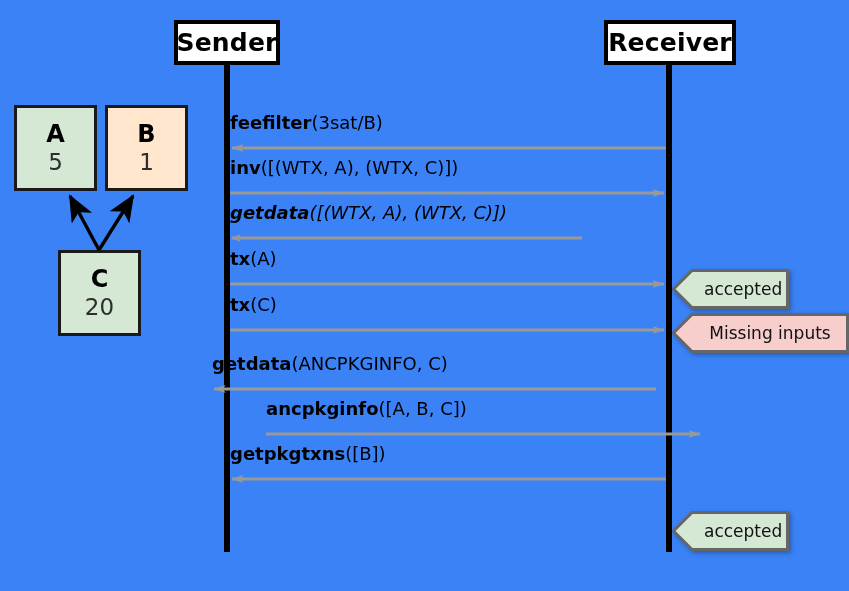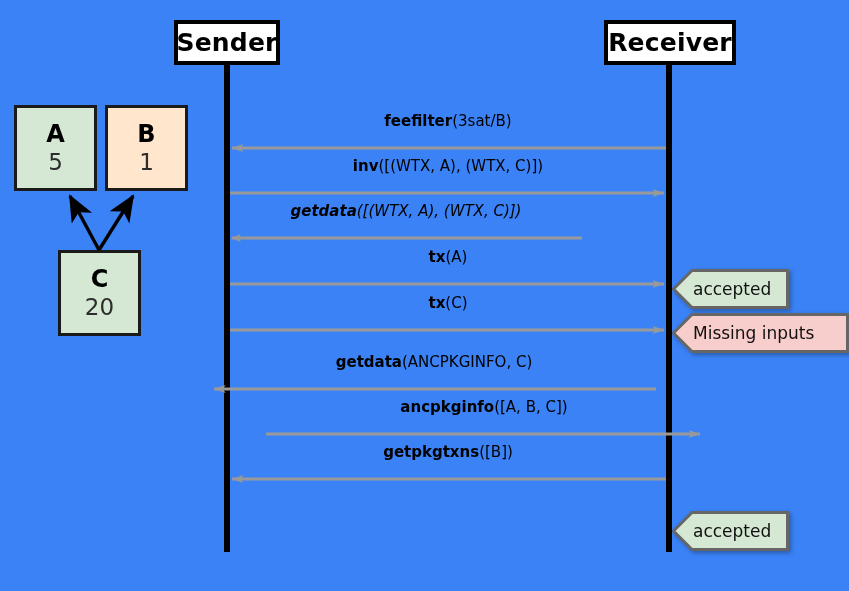--- a/index.html
+++ b/index.html
@@ -66,22 +66,22 @@
   
   .msg {
     position: absolute;
     height: 44px;
   }
   .msg-label {
     position: absolute;
     left: 0;
     right: 0;
     top: 0;
-    text-align: center;
-    font-size: 15px;
+    text-align: left;
+    font-size: 18px;
     color: #000000;
     white-space: nowrap;
   }
   .msg-label b {
     font-weight: bold;
   }
   .msg-arrow {
     position: absolute;
     left: 0;
     right: 0;
@@ -93,21 +93,21 @@
     width: 100%;
     height: 16px;
     overflow: visible;
   }
 
   
   .badge {
     position: absolute;
     display: flex;
     align-items: center;
-    padding-left: 21px;
+    padding-left: 32px;
     padding-right: 13px;
     box-sizing: border-box;
     font-size: 17px;
     color: #111111;
     white-space: nowrap;
     filter: drop-shadow(2px 2px 2px rgba(0,0,0,0.30));
   }
   .badge .badge-bg {
     position: absolute;
     inset: 0;
@@ -257,21 +257,21 @@
   </div>
 
 
   <div class="badge" style="left:672px; top:269px; width:117px; height:40px;">
     <svg class="badge-bg" viewBox="0 0 117 40" preserveAspectRatio="none">
       <path d="M20,1.5 L115.5,1.5 L115.5,38.5 L20,38.5 L1.5,20 z" fill="#d5e8d4" stroke="#666666" stroke-width="3"></path>
     </svg>
     <span class="badge-text">accepted</span>
   </div>
 
-  <div class="badge" style="left:672px; top:313px; width:177px; height:40px;">
+  <div class="badge" style="left:672px; top:313px; width:177px; height:40px;justify-content:center;">
     <svg class="badge-bg" viewBox="0 0 177 40" preserveAspectRatio="none">
       <path d="M20,1.5 L175.5,1.5 L175.5,38.5 L20,38.5 L1.5,20 z" fill="#f8cecc" stroke="#666666" stroke-width="3"></path>
     </svg>
     <span class="badge-text">Missing inputs</span>
   </div>
 
   <div class="badge" style="left:672px; top:511px; width:117px; height:40px;">
     <svg class="badge-bg" viewBox="0 0 117 40" preserveAspectRatio="none">
       <path d="M20,1.5 L115.5,1.5 L115.5,38.5 L20,38.5 L1.5,20 z" fill="#d5e8d4" stroke="#666666" stroke-width="3"></path>
     </svg>

